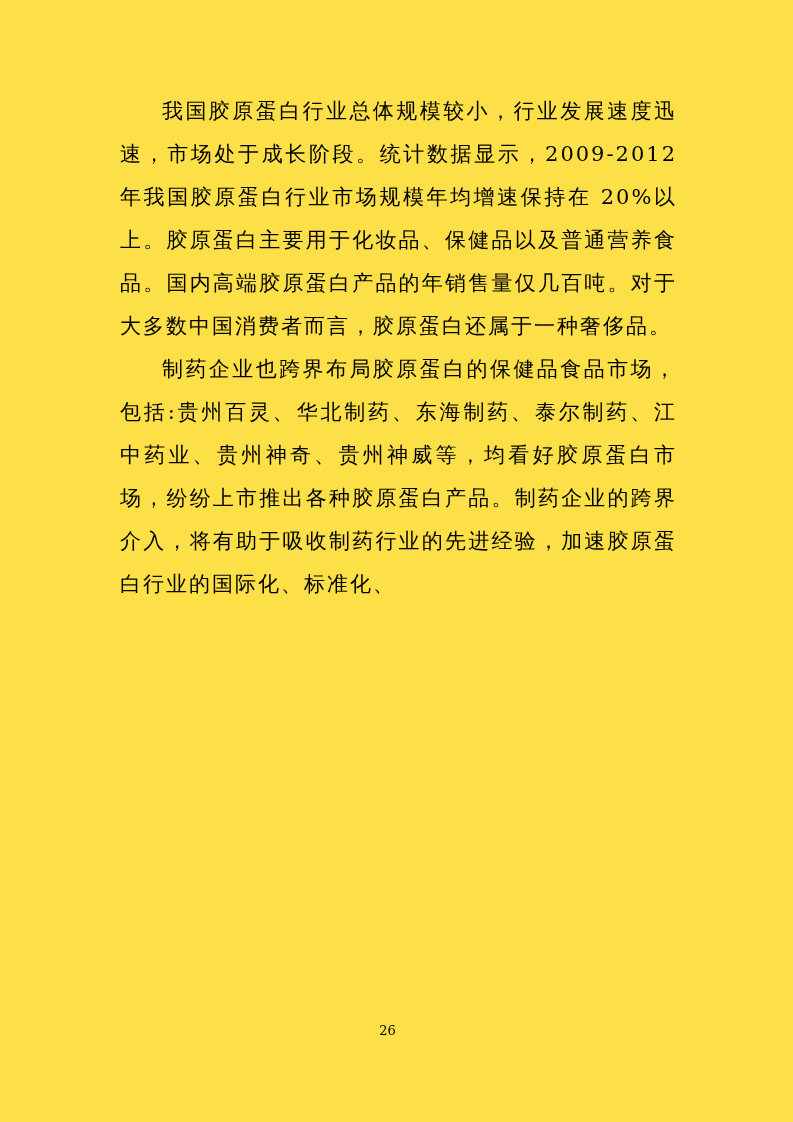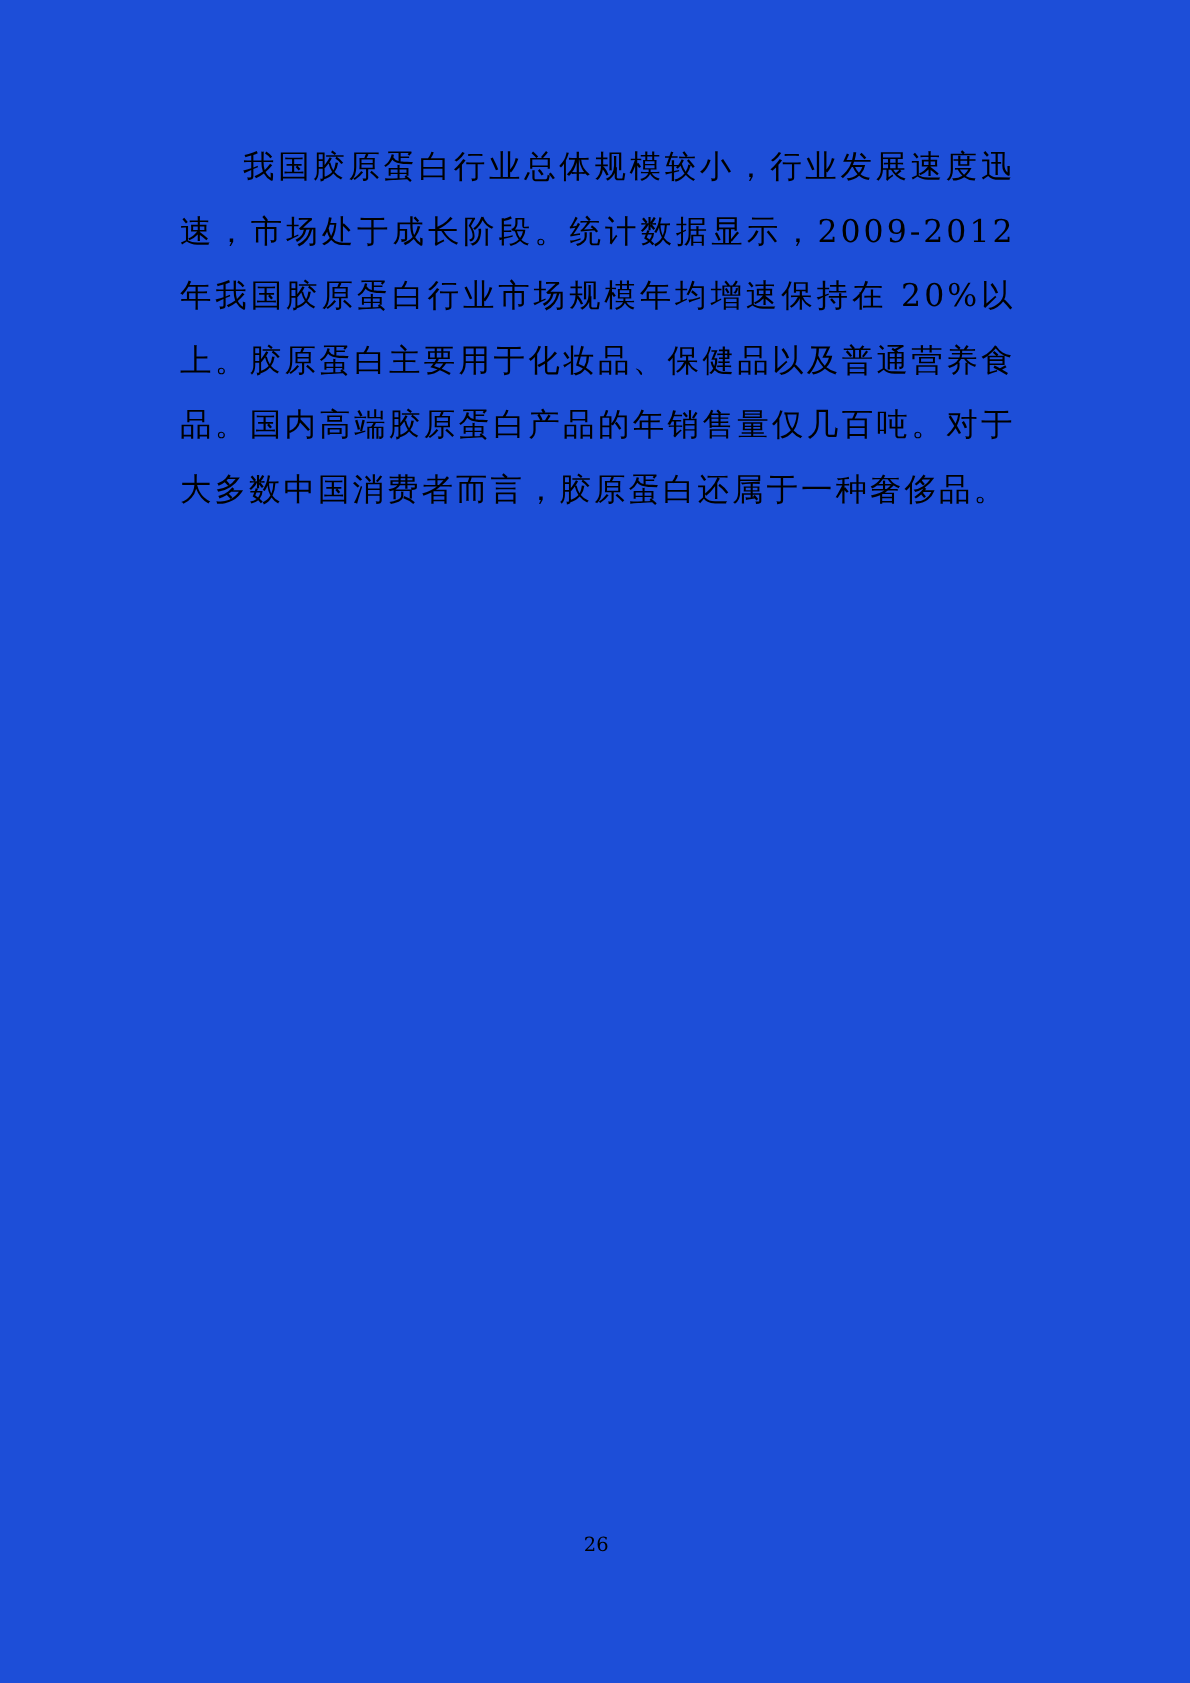--- a/index.html
+++ b/index.html
@@ -7,21 +7,21 @@
     width: 793px;
     height: 1122px;
     background: #ffffff;
     font-family: "DejaVu Serif", "Liberation Serif", serif;
     color: #000000;
   }
   .page {
     position: relative;
     width: 793px;
     height: 1122px;
-    background: #1d4ed8;
+    background: #fde047;
     overflow: hidden;
   }
   .doc-body {
     position: absolute;
     left: 120px;
     top: 90px;
     width: 557px;
   }
   .doc-body p, .doc-body h2 {
     font-size: 21px;
@@ -31,31 +31,32 @@
     text-indent: 2em;
     font-weight: normal;
     word-break: break-all;
   }
   .doc-body h2 {
     font-weight: bold;
     letter-spacing: 1px;
   }
   .page-footer {
     position: absolute;
-    left: 10px;
+    left: 0;
     top: 1022px;
     width: 775px;
     text-align: center;
     font-size: 13px;
     line-height: 18px;
     font-family: "DejaVu Serif", "Liberation Serif", serif;
     color: #000000;
   }
 </style>
 </head>
 <body>
 
 <div class="page">
   <div class="doc-body">
     <p>我国胶原蛋白行业总体规模较小，行业发展速度迅速，市场处于成长阶段。统计数据显示，2009-2012 年我国胶原蛋白行业市场规模年均增速保持在 20%以上。胶原蛋白主要用于化妆品、保健品以及普通营养食品。国内高端胶原蛋白产品的年销售量仅几百吨。对于大多数中国消费者而言，胶原蛋白还属于一种奢侈品。</p>
+    <p>制药企业也跨界布局胶原蛋白的保健品食品市场，包括:贵州百灵、华北制药、东海制药、泰尔制药、江中药业、贵州神奇、贵州神威等，均看好胶原蛋白市场，纷纷上市推出各种胶原蛋白产品。制药企业的跨界介入，将有助于吸收制药行业的先进经验，加速胶原蛋白行业的国际化、标准化、</p>
   </div>
   <div class="page-footer">26</div>
 </div>
 
 </body></html>

